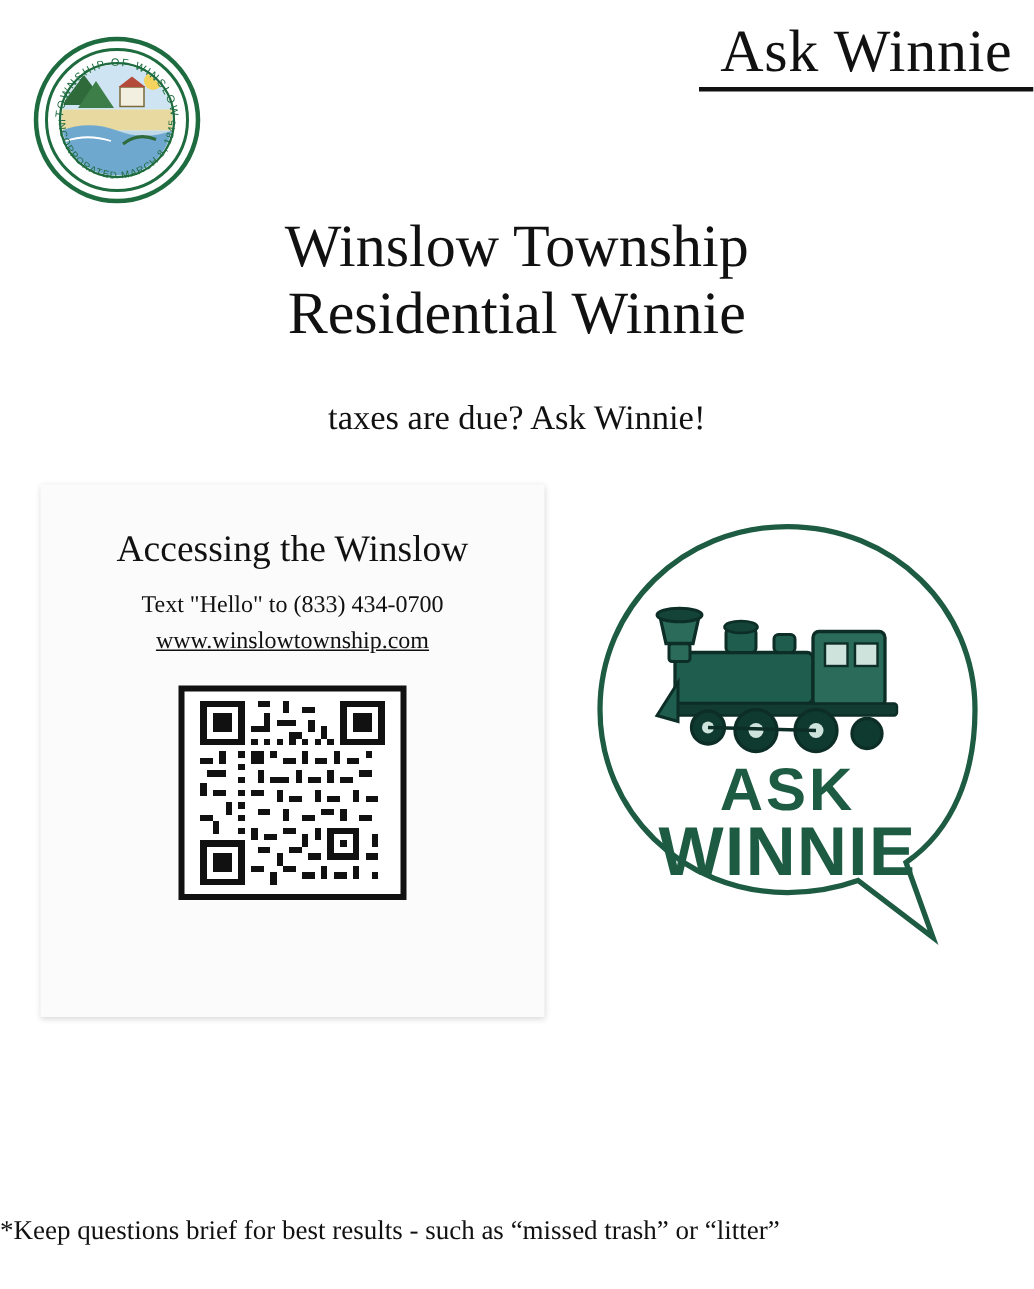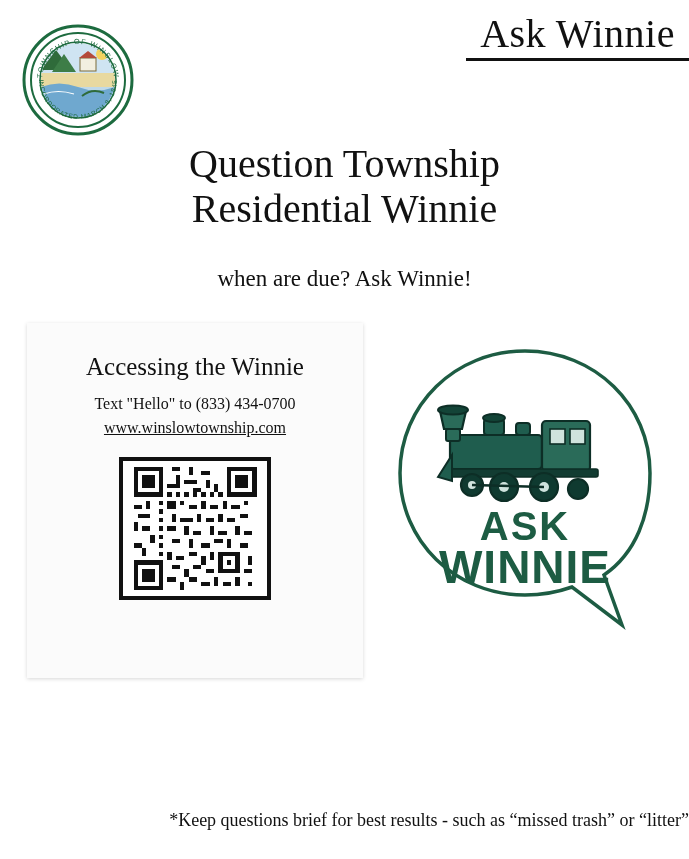--- a/index.html
+++ b/index.html
@@ -119,21 +119,21 @@
   .bubble svg {
     display: block;
   }
 
   
   .footnote {
     position: absolute;
     left: 0;
     right: 0;
     bottom: 28px;
-    text-align: right;
+    text-align: left;
     font-size: 18px;
   }
 </style>
 </head>
 <body>
 
 <div class="header">
 
   <div class="seal">
     <svg viewBox="0 0 112 112" width="112" height="112" aria-hidden="true">
@@ -167,32 +167,32 @@
       </text>
     </svg>
   </div>
 
   <div class="title-main">
     <span class="ul">Ask Winnie</span>
   </div>
 </div>
 
 <div class="subtitle">
-  <div>Question Township</div>
+  <div>Winslow Township</div>
   <div>Residential Winnie</div>
 </div>
 
 <div class="tagline">
-  <div>when are due? Ask Winnie!</div>
+  <div>taxes are due? Ask Winnie!</div>
 </div>
 
 <div class="body-area">
 
   <div class="card">
-    <div class="card-title">Accessing the Winnie</div>
+    <div class="card-title">Accessing the Winslow</div>
     <div class="card-line">Text "Hello" to (833) 434-0700</div>
     <div class="card-line second">www.winslowtownship.com</div>
 
     <div class="qr-wrap">
       <svg class="qr" viewBox="0 0 29 29" shape-rendering="crispEdges" aria-hidden="true">
         <rect width="29" height="29" fill="#ffffff"></rect>
         <g fill="#111111">
 
           <rect x="0" y="0" width="7" height="1"></rect>
             <rect x="0" y="6" width="7" height="1"></rect>

